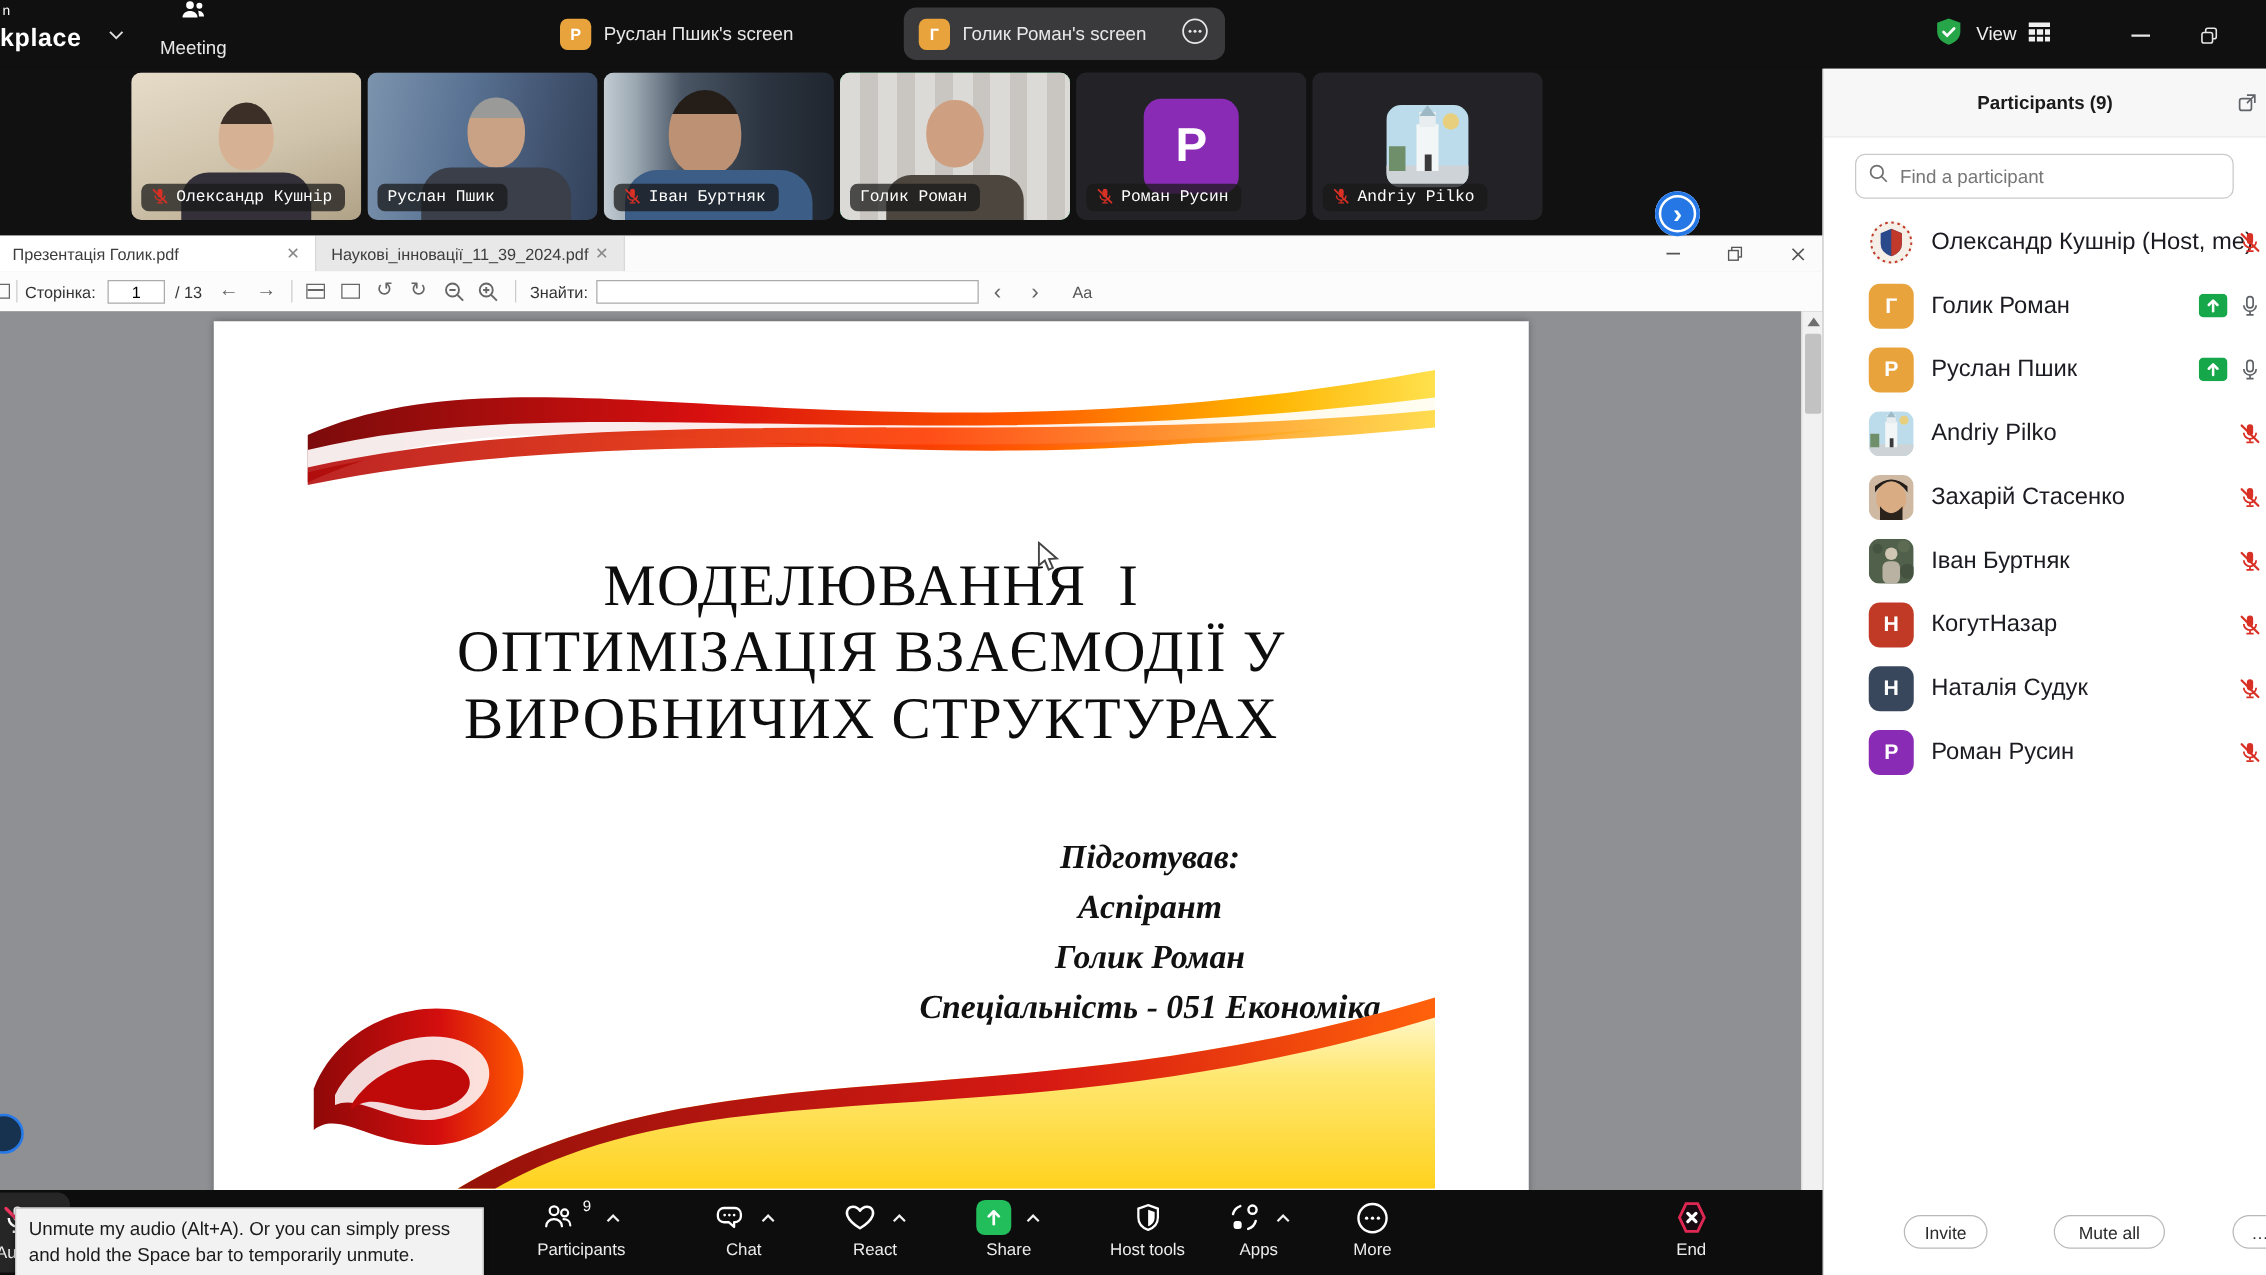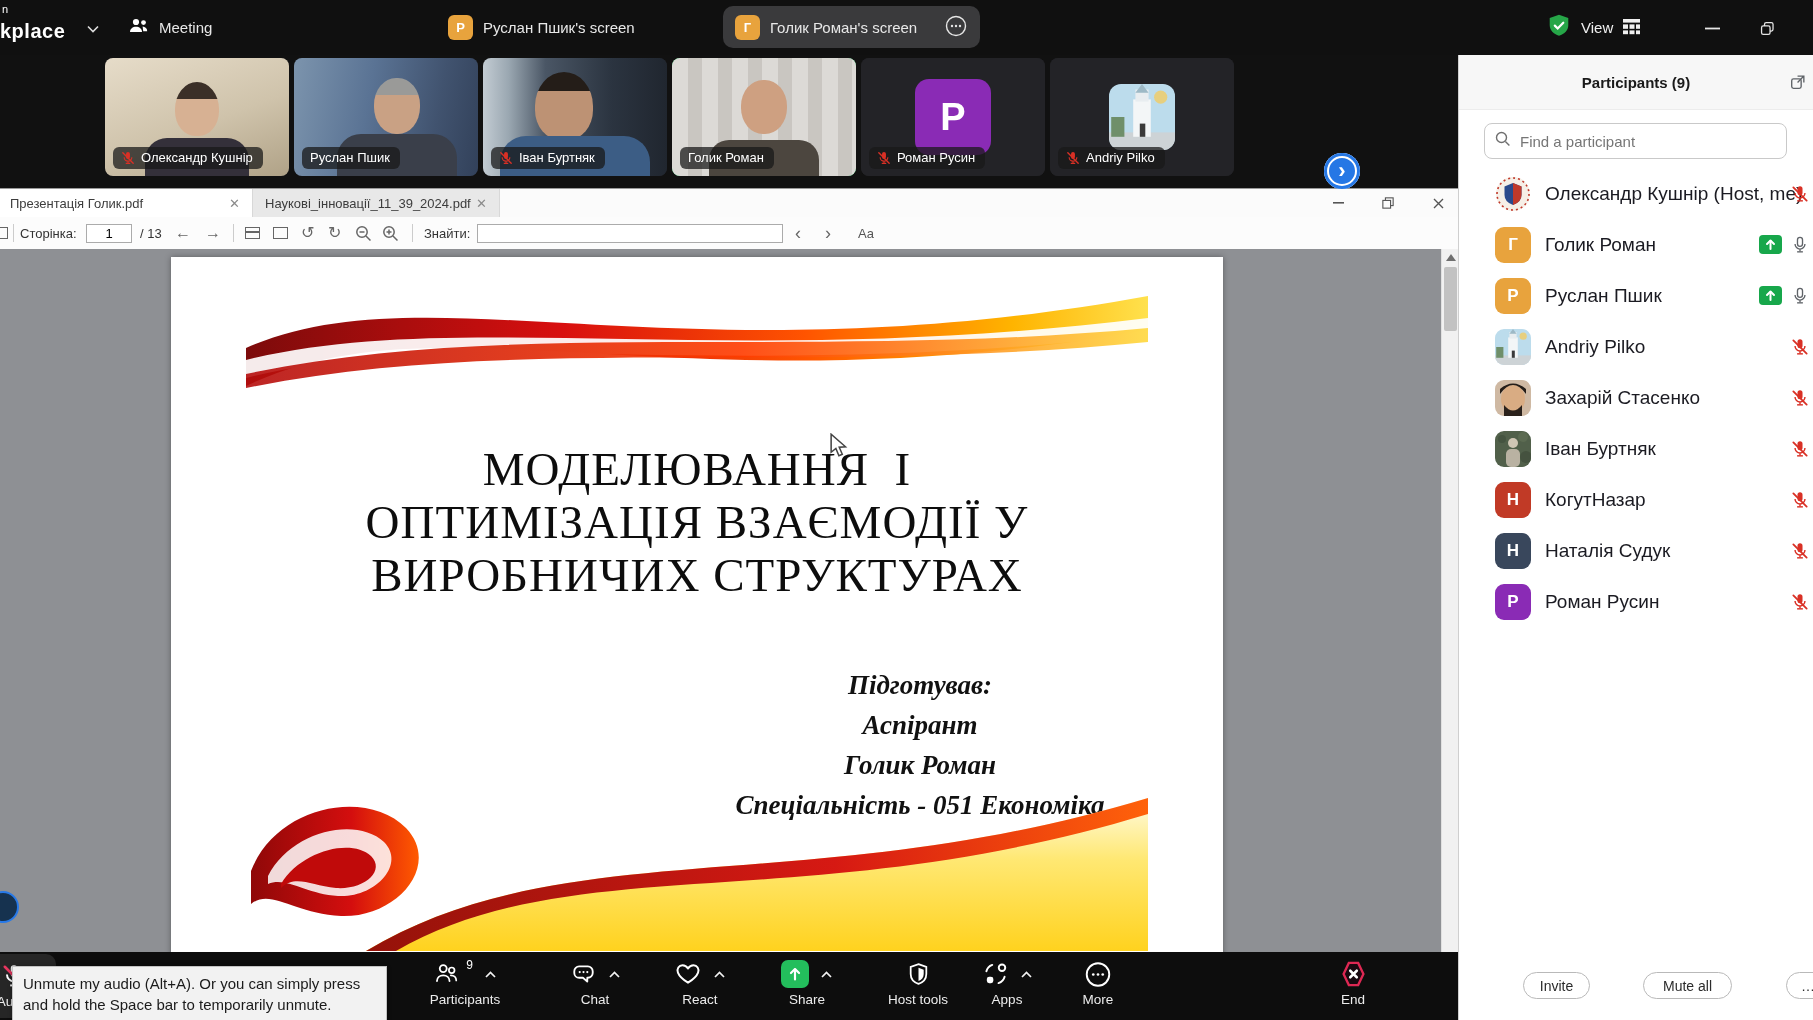--- a/index.html
+++ b/index.html
@@ -4,21 +4,21 @@
 <style>
   html,body{margin:0;padding:0;background:#000;}
   #app{position:relative;width:1813px;height:1020px;overflow:hidden;background:#0b0b0b;
        font-family:"Liberation Sans","DejaVu Sans",sans-serif;}
   
   #titlebar{position:absolute;left:0;top:0;width:1813px;height:55px;background:#101010;z-index:6;}
   .logo-top{position:absolute;left:2px;top:3px;color:#fff;font-size:11px;}
   .logo-bottom{position:absolute;left:0px;top:20px;color:#fff;font-size:20px;font-weight:600;letter-spacing:.5px;}
   .logo-chevron{position:absolute;left:86px;top:20px;}
   .wtab{position:absolute;top:0;height:55px;display:flex;align-items:center;gap:10px;color:#e8e8e8;font-size:15px;}
-  #wtab-meeting{left:128px;}
+  #wtab-meeting{left:128px;flex-direction:column;}
   #wtab-pshyk-screen{left:448px;}
   #wtab-holyk-screen{left:723px;top:6px;height:42px;width:257px;background:#3a3a3c;border-radius:10px;padding:0 12px;box-sizing:border-box;}
   #wtab-holyk-screen .wtab-label{flex:1;}
   .mini-avatar{width:25px;height:25px;border-radius:6px;display:inline-flex;align-items:center;justify-content:center;
                color:#fff;font-size:13px;font-weight:700;flex:0 0 auto;}
   .view-cluster{position:absolute;left:1546px;top:0;height:55px;display:flex;align-items:center;gap:9px;color:#f0f0f0;font-size:15px;}
   .win-btn{position:absolute;top:14px;width:30px;height:28px;display:flex;align-items:center;justify-content:center;}
   #win-min{left:1697px;} #win-restore{left:1752px;}
   
   #filmstrip{position:absolute;left:0;top:55px;width:1458px;height:133px;background:#111;z-index:2;}
@@ -40,22 +40,22 @@
   .scene-burtniak::after{left:50%;bottom:-4px;width:150px;height:44px;margin-left:-75px;border-radius:26px 26px 0 0;background:#3c5d85;}
   .scene-holyk{background:repeating-linear-gradient(90deg,#dcdad6 0 16px,#c9c6c1 16px 30px);}
   .scene-holyk::before{left:50%;top:22px;width:46px;height:54px;margin-left:-23px;border-radius:48%;background:#cea081;}
   .scene-holyk::after{left:50%;bottom:-4px;width:110px;height:40px;margin-left:-55px;border-radius:20px 20px 0 0;background:#4c463f;}
   .scene-rusyn,.scene-pilko{background:#232327;}
   .tile-center{position:absolute;inset:0;display:flex;align-items:center;justify-content:center;}
   .big-letter-avatar{width:76px;height:76px;border-radius:14px;display:flex;align-items:center;justify-content:center;
       color:#fff;font-size:38px;font-weight:600;}
   .tile-photo{width:66px;height:66px;border-radius:12px;overflow:hidden;}
   .tile-photo svg{display:block;width:100%;height:100%;}
-  .pill{position:absolute;left:8px;bottom:7px;display:inline-flex;align-items:flex-end;gap:6px;max-width:166px;
-      background:rgba(24,24,24,.74);border-radius:6px;padding:3px 10px 4px 8px;color:#fff;font-size:13px;white-space:nowrap;}
+  .pill{position:absolute;left:8px;bottom:7px;display:inline-flex;align-items:flex-start;gap:6px;max-width:166px;
+      background:rgba(24,24,24,.74);border-radius:6px;padding:3px 10px 4px 8px;color:#fff;font-size:13px;white-space:nowrap;font-family:Liberation Mono, monospace;}
   .pill-mic{display:inline-flex;width:14px;height:14px;}
   .pill-mic svg{width:14px;height:14px;}
   #next-btn{position:absolute;left:1324px;top:98px;width:36px;height:36px;border-radius:50%;background:#2577E5;
       box-shadow:inset 0 0 0 3px #2577E5, inset 0 0 0 5px #fff;display:flex;align-items:center;justify-content:center;
       color:#fff;font-size:22px;font-weight:700;line-height:1;z-index:3;}
   
   #pdf-window{position:absolute;left:0;top:188px;width:1458px;height:832px;background:#fbfbfb;z-index:1;border-top:1px solid #9a9a9a;box-sizing:border-box;}
   .doc-tabbar{position:absolute;left:0;top:0;width:1458px;height:28px;background:#fbfbfb;border-bottom:1px solid #e4e4e4;}
   .doc-tab{position:absolute;top:0;height:28px;display:flex;align-items:center;font-size:13px;color:#3c3c3c;box-sizing:border-box;}
   .doc-tab .x{color:#8a8a8a;font-size:13px;margin-left:auto;}

